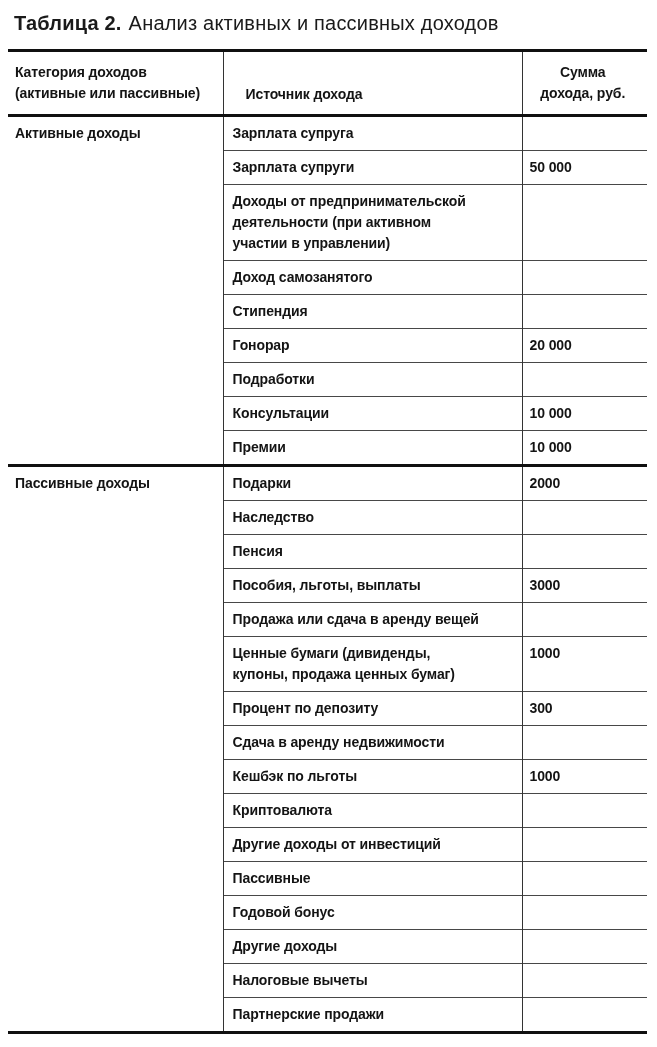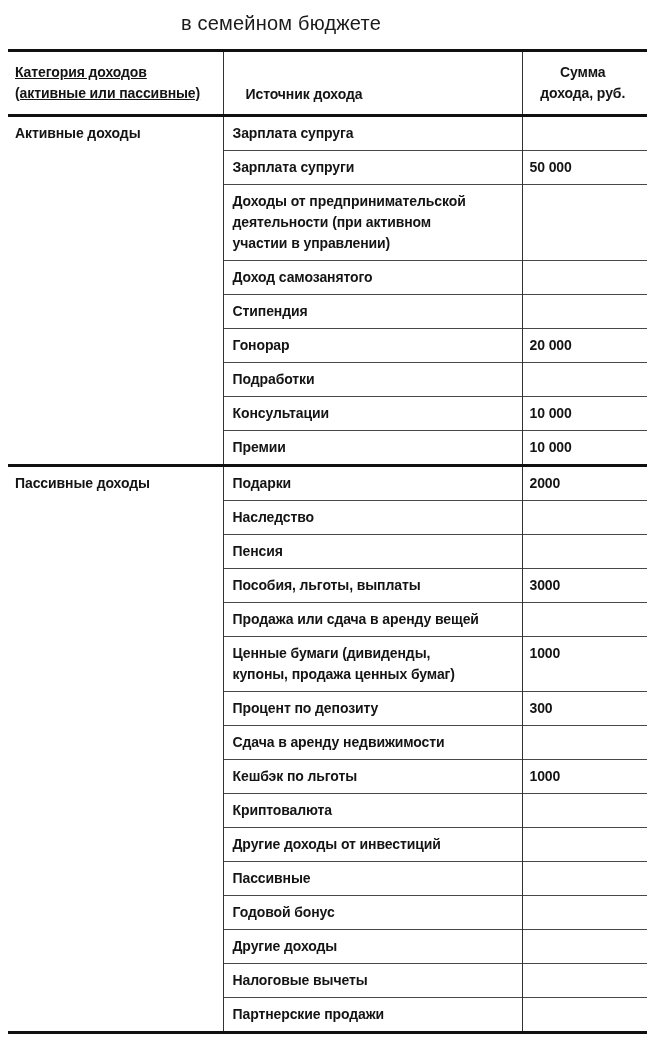--- a/index.html
+++ b/index.html
@@ -44,21 +44,21 @@
   col.c-src { width: 299px; }
   col.c-amt { width: 125px; }
   thead th {
     border-bottom: 3px solid #101010;
     font-weight: 700;
     text-align: left;
     line-height: 21px;
     padding: 9px 6px 9px 7px;
     height: 44px;
   }
-  th.h-cat { vertical-align: middle; text-decoration: underline; }
+  th.h-cat { vertical-align: middle; }
   th.h-src {
     vertical-align: bottom;
     border-left: 1px solid #333333;
     padding-left: 22px;
   }
   th.h-amt {
     vertical-align: middle;
     border-left: 1px solid #333333;
     text-align: center;
     padding-left: 0;
@@ -84,21 +84,21 @@
     padding-right: 37px;
     white-space: nowrap;
   }
 </style>
 </head>
 <body>
 
 <div class="page">
 
   <div class="title">
-    <div class="t-line2">в семейном бюджете</div>
+    <div class="t-line1"><span class="t-label">Таблица 2.</span><span>Анализ активных и пассивных доходов</span></div>
   </div>
 
   <table class="budget">
     <colgroup>
       <col class="c-cat">
         <col class="c-src">
         <col class="c-amt">
     </colgroup>
     <thead>
       <tr>

